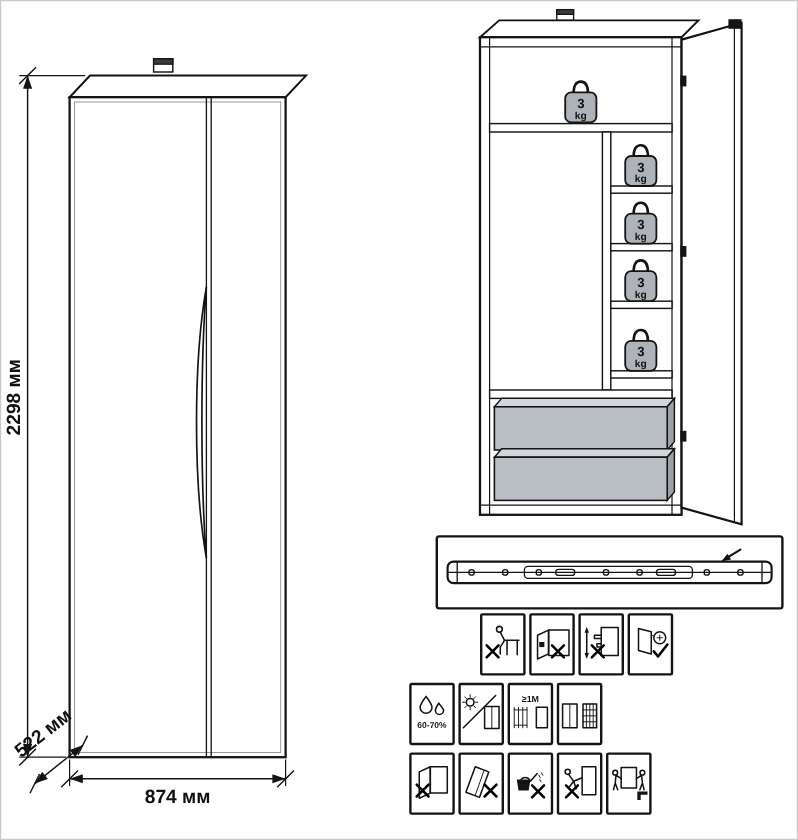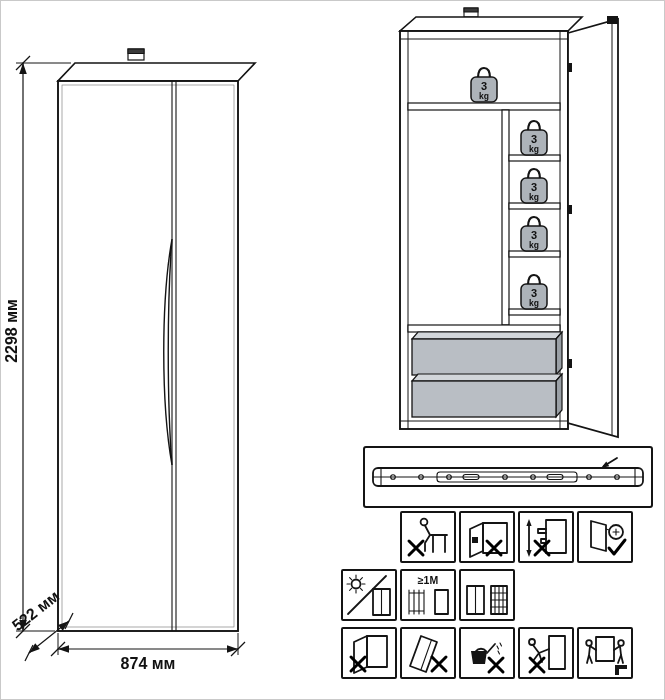--- a/index.html
+++ b/index.html
@@ -14,22 +14,22 @@
   .railbox {
     position:absolute; left:362px; top:445px; width:290px; height:62px;
     border:2px solid #141414; border-radius:3px; background:#fff;
     display:flex; align-items:center; justify-content:center;
   }
   .icon-row { position:absolute; display:flex; gap:3px; }
   .row1 { left:399px; top:510px; }
   .row2 { left:340px; top:568px; }
   .row3 { left:340px; top:626px; }
   .icon-cell {
-    width:56px; height:52px; border:2px solid #141414; border-radius:2px;
-    background:#fff; display:flex; align-items:center; justify-content:center;
+    width:38px; height:52px; border:2px solid #141414; border-radius:2px;
+    background:#fff; display:flex; align-items:flex-start; justify-content:center;
   }
   svg { display:block; }
   svg text { font-family:"Liberation Sans", sans-serif; }
   .dim-label { font-weight:bold; font-size:16px; fill:#111; }
   .icon-label { font-weight:bold; fill:#111; }
   
   .pg path, .pg line, .pg rect, .pg circle, .pg polygon, .pg polyline {
     stroke:#141414; stroke-width:1.8; fill:none;
     stroke-linecap:round; stroke-linejoin:round;
   }
@@ -235,20 +235,27 @@
         <path class="thin" d="M32,17 H38 M35,14 V20"></path>
         <path class="thin" d="M25,14 L28,15"></path>
         <path class="xk" d="M28,33 L33,39 L44,25"></path>
       </svg>
     </div>
   </div>
 
   <div class="icon-row row2">
     <div class="icon-cell">
       <svg width="48" height="44" viewBox="0 0 48 44" class="pg">
+        <path d="M17,4 C13,10 10,13.5 10,17 a7,7 0 0 0 14,0 C24,13.5 21,10 17,4 Z"></path>
+        <path d="M32,12 C29.5,16 28,18.3 28,20.6 a4.8,4.8 0 0 0 9.6,0 C37.6,18.3 34.5,16 32,12 Z"></path>
+        <text class="icon-label" x="24" y="41" font-size="10" text-anchor="middle">60-70%</text>
+      </svg>
+    </div>
+    <div class="icon-cell">
+      <svg width="48" height="44" viewBox="0 0 48 44" class="pg">
         <circle cx="11" cy="11" r="4.5"></circle>
         <path class="thin" d="M11,2 V5 M11,17 V20 M2,11 H5 M17,11 H20 M4.6,4.6 L6.8,6.8 M15.2,15.2 L17.4,17.4 M4.6,17.4 L6.8,15.2 M15.2,6.8 L17.4,4.6"></path>
         <path d="M3,41 L41,3"></path>
         <rect x="28" y="16" width="17" height="26"></rect>
         <path class="thin" d="M36.5,16 V42"></path>
       </svg>
     </div>
     <div class="icon-cell">
       <svg width="48" height="44" viewBox="0 0 48 44" class="pg">
         <text class="icon-label" x="24" y="11" font-size="10.5" text-anchor="middle">≥1M</text>

